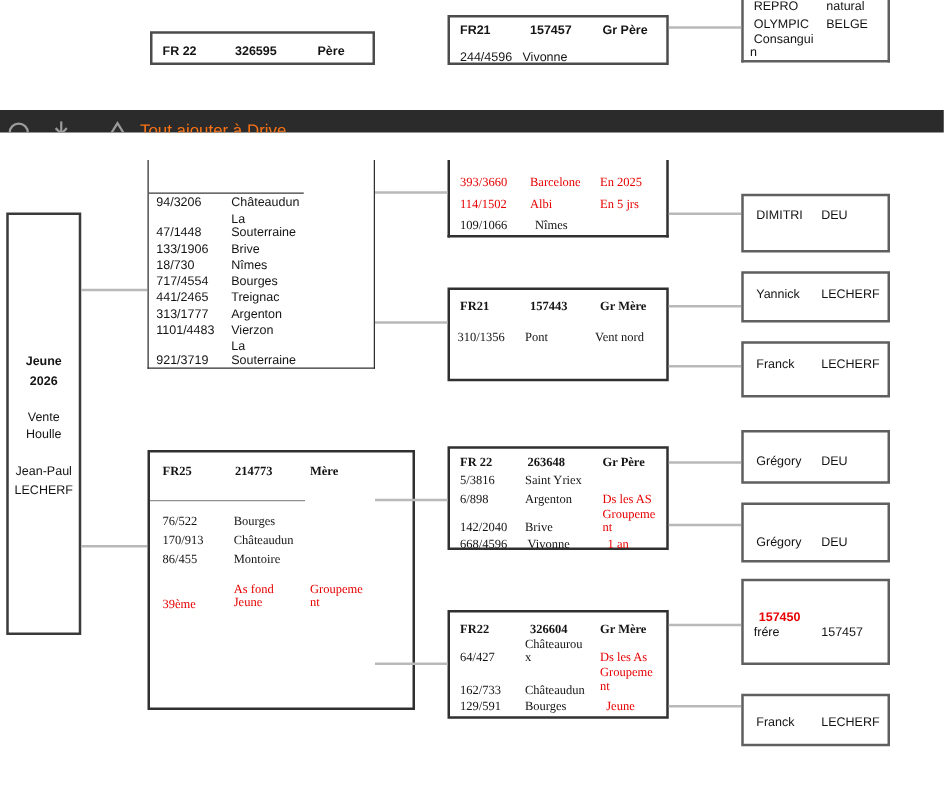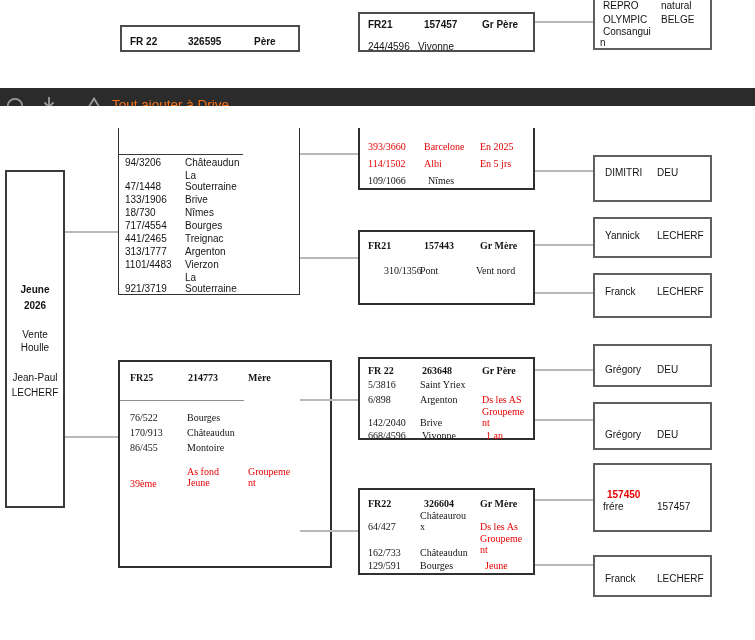--- a/index.html
+++ b/index.html
@@ -156,21 +156,21 @@
   <span class="cell red" style="left:64px;top:30px">Albi</span>
   <span class="cell red" style="left:120px;top:30px">En 5 jrs</span>
   <span class="cell" style="left:8px;top:47px">109/1066</span>
   <span class="cell" style="left:68px;top:47px">Nîmes</span>
 </div>
 
 <div class="box bMid" style="left:358px;top:230px;width:177px;height:75px;">
   <span class="cell bold" style="left:8px;top:8px">FR21</span>
   <span class="cell bold" style="left:64px;top:8px">157443</span>
   <span class="cell bold" style="left:120px;top:8px">Gr Mère</span>
-  <span class="cell" style="left:24px;top:33px">310/1356</span>
+  <span class="cell" style="left:6px;top:33px">310/1356</span>
   <span class="cell" style="left:60px;top:33px">Pont</span>
   <span class="cell" style="left:116px;top:33px">Vent nord</span>
 </div>
 
 <div class="box bMid" style="left:358px;top:357px;width:177px;height:83px;">
   <span class="cell bold" style="left:8px;top:6px">FR 22</span>
   <span class="cell bold" style="left:62px;top:6px">263648</span>
   <span class="cell bold" style="left:122px;top:6px">Gr Père</span>
   <span class="cell" style="left:8px;top:20px">5/3816</span>
   <span class="cell" style="left:60px;top:20px">Saint Yriex</span>

